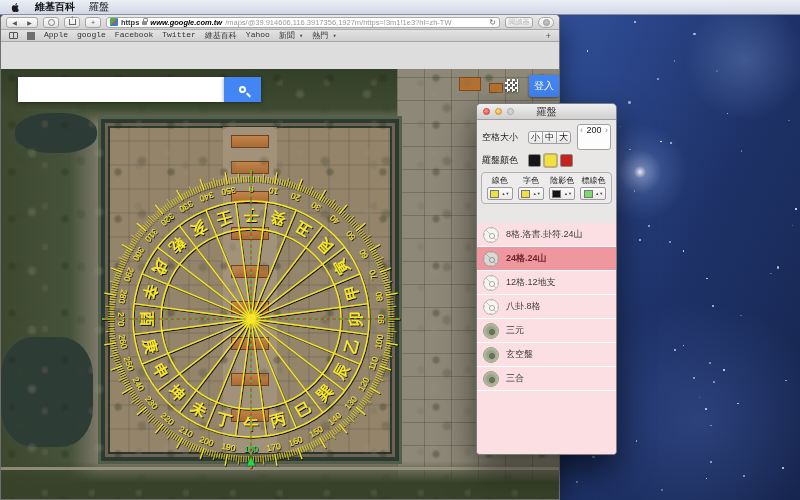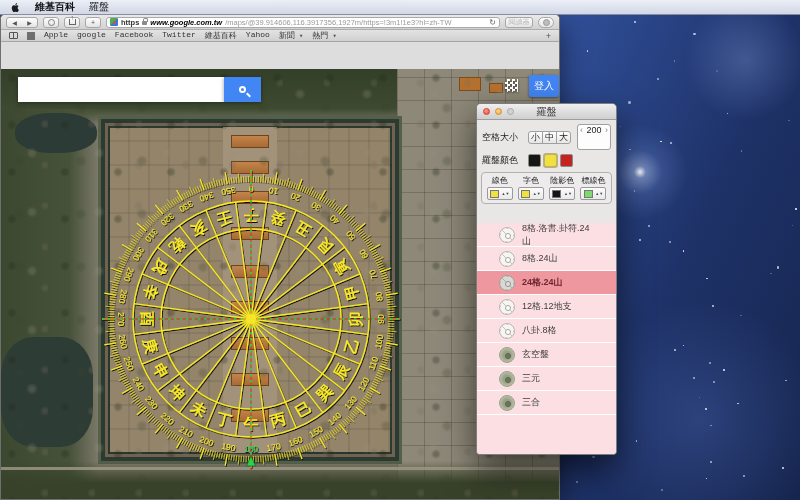--- a/index.html
+++ b/index.html
@@ -153,21 +153,21 @@
   .swatch.selected { outline:2px solid #bfb07a; outline-offset:-1px; }
   #wellgroup { margin:5px 4px 0 4px; border:1px solid #b3b0b0; border-radius:4px; background:#edebeb;
     padding:2px 2px 3px 2px; display:flex; justify-content:space-around; }
   .wellcol { display:flex; flex-direction:column; align-items:center; gap:1px; }
   .wellcol .wl { font-size:8px; }
   .well { width:26px; height:13px; border:1px solid #9a9a9a; border-radius:2px; background:linear-gradient(#fcfcfc,#e9e9e9);
     display:flex; align-items:center; justify-content:space-around; padding:0 1px; }
   .well .chip { width:9px; height:8px; border:1px solid #777; background:var(--swatch,#888); }
   .updown { display:flex; flex-direction:column; font-size:4px; line-height:3px; color:#444; }
   #plist { position:absolute; left:0; top:119px; width:139px; height:233px; background:#fcdfe3; overflow:hidden; }
-  .litem { height:24px; display:flex; align-items:center; gap:7px; padding:0 22px; border-bottom:1px solid #fff; }
+  .litem { height:24px; display:flex; align-items:center; gap:7px; padding:0 6px; border-bottom:1px solid #fff; }
   .litem.selected { background:#ef979e; }
   .litem .llabel { font-size:9px; color:#3c3c3c; }
   .litem.selected .llabel { color:#6e2630; font-weight:bold; }
   .licon { width:16px; height:16px; border-radius:50%; flex:none; position:relative;
     border:1px solid #b9b6b0; background:repeating-conic-gradient(#c6c3bd 0 5deg, #f7f5f1 5deg 45deg); }
   .licon::after { content:""; position:absolute; left:5px; top:5px; width:4px; height:4px; border-radius:50%;
     background:#fff; border:1px solid #a6a39d; }
   .litem.plain .licon { background:radial-gradient(circle, #97a184 0 35%, #bcc2ab 75%); border-color:#9aa188; }
   .litem.plain .licon::after { background:#6d765c; border-color:#5c6450; }
   .litem.selected .licon { filter:brightness(.88) saturate(1.1); }
@@ -959,42 +959,38 @@
         <span class="updown">▲▼</span>
       </span>
     </span>
     </div>
 
   <div id="plist">
       <div class="litem luopan">
       <span class="licon"></span>
       <span class="llabel">8格.洛書.卦符.24山</span>
     </div>
-      <div class="litem luopan">
-      <span class="licon"></span>
-      <span class="llabel">8格.24山</span>
-    </div>
       <div class="litem selected luopan">
       <span class="licon"></span>
       <span class="llabel">24格.24山</span>
     </div>
       <div class="litem luopan">
       <span class="licon"></span>
       <span class="llabel">12格.12地支</span>
     </div>
       <div class="litem luopan">
       <span class="licon"></span>
       <span class="llabel">八卦.8格</span>
     </div>
       <div class="litem plain">
       <span class="licon"></span>
-      <span class="llabel">玄空盤</span>
+      <span class="llabel">三元</span>
     </div>
       <div class="litem plain">
       <span class="licon"></span>
-      <span class="llabel">三元</span>
+      <span class="llabel">玄空盤</span>
     </div>
       <div class="litem plain">
       <span class="licon"></span>
       <span class="llabel">三合</span>
     </div>
     </div>
 </div>
 
 </body></html>

